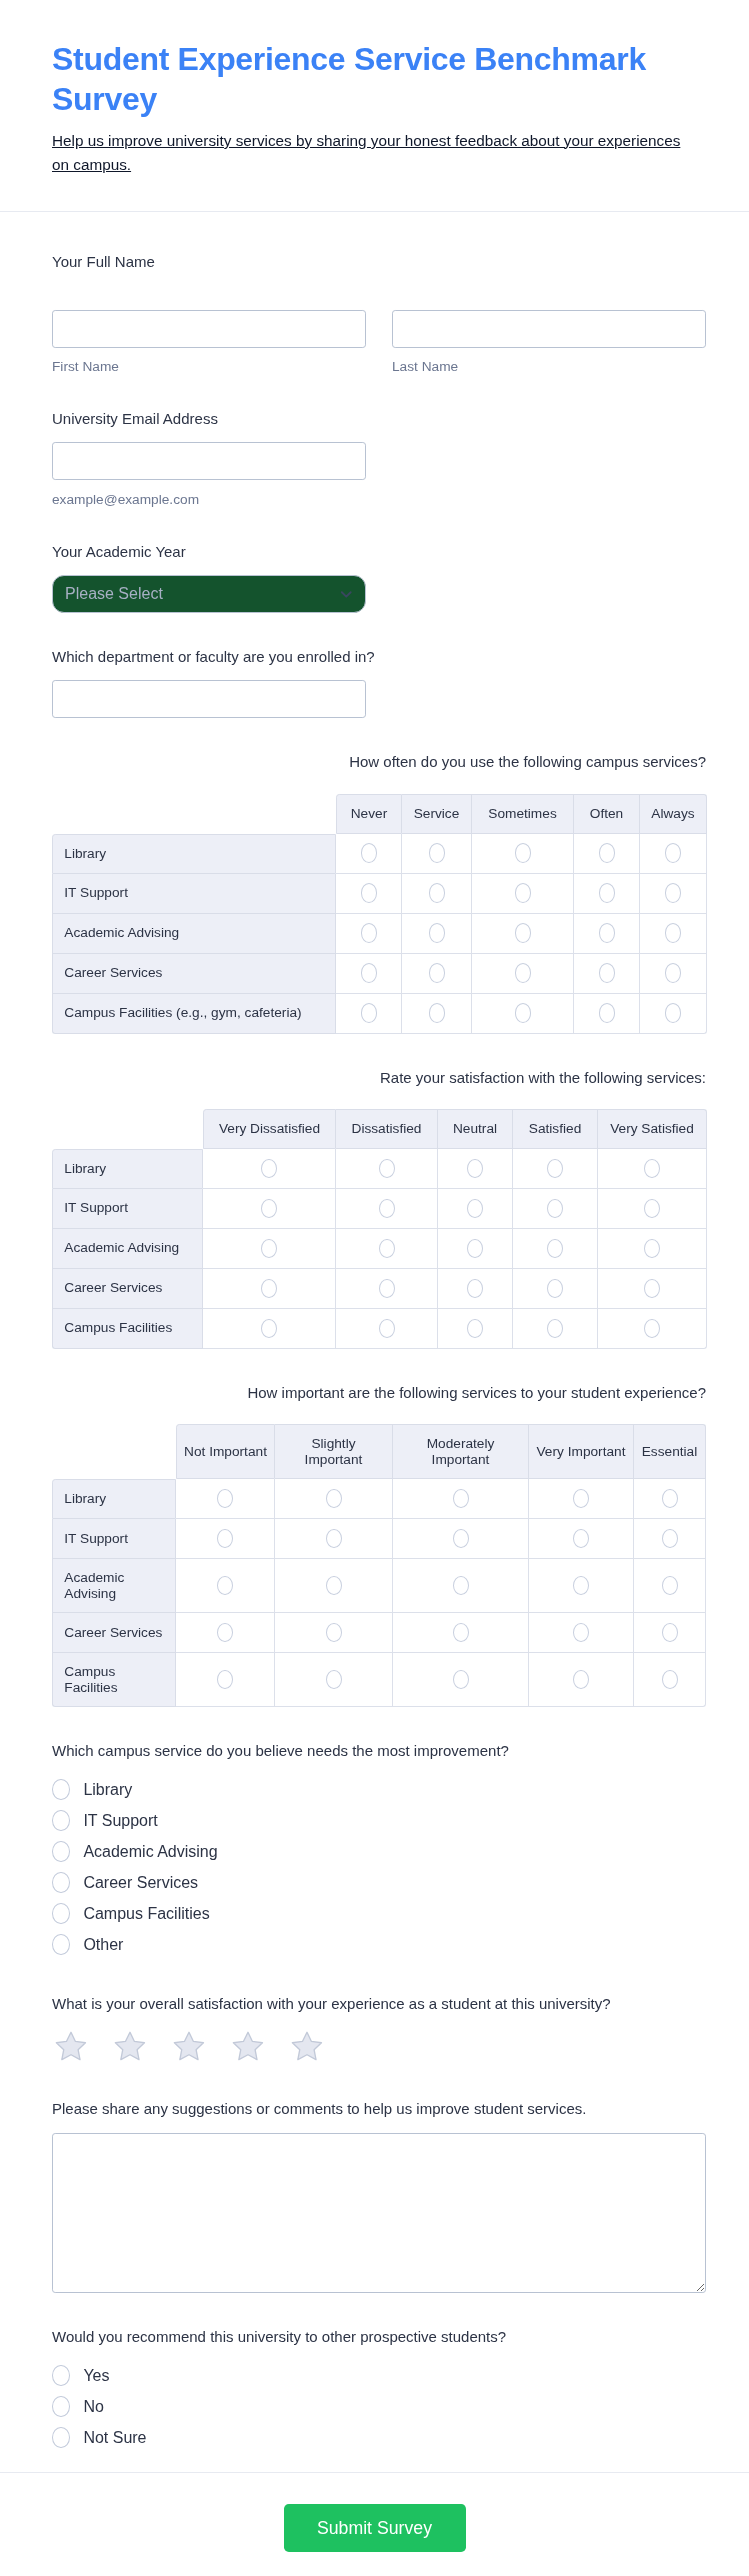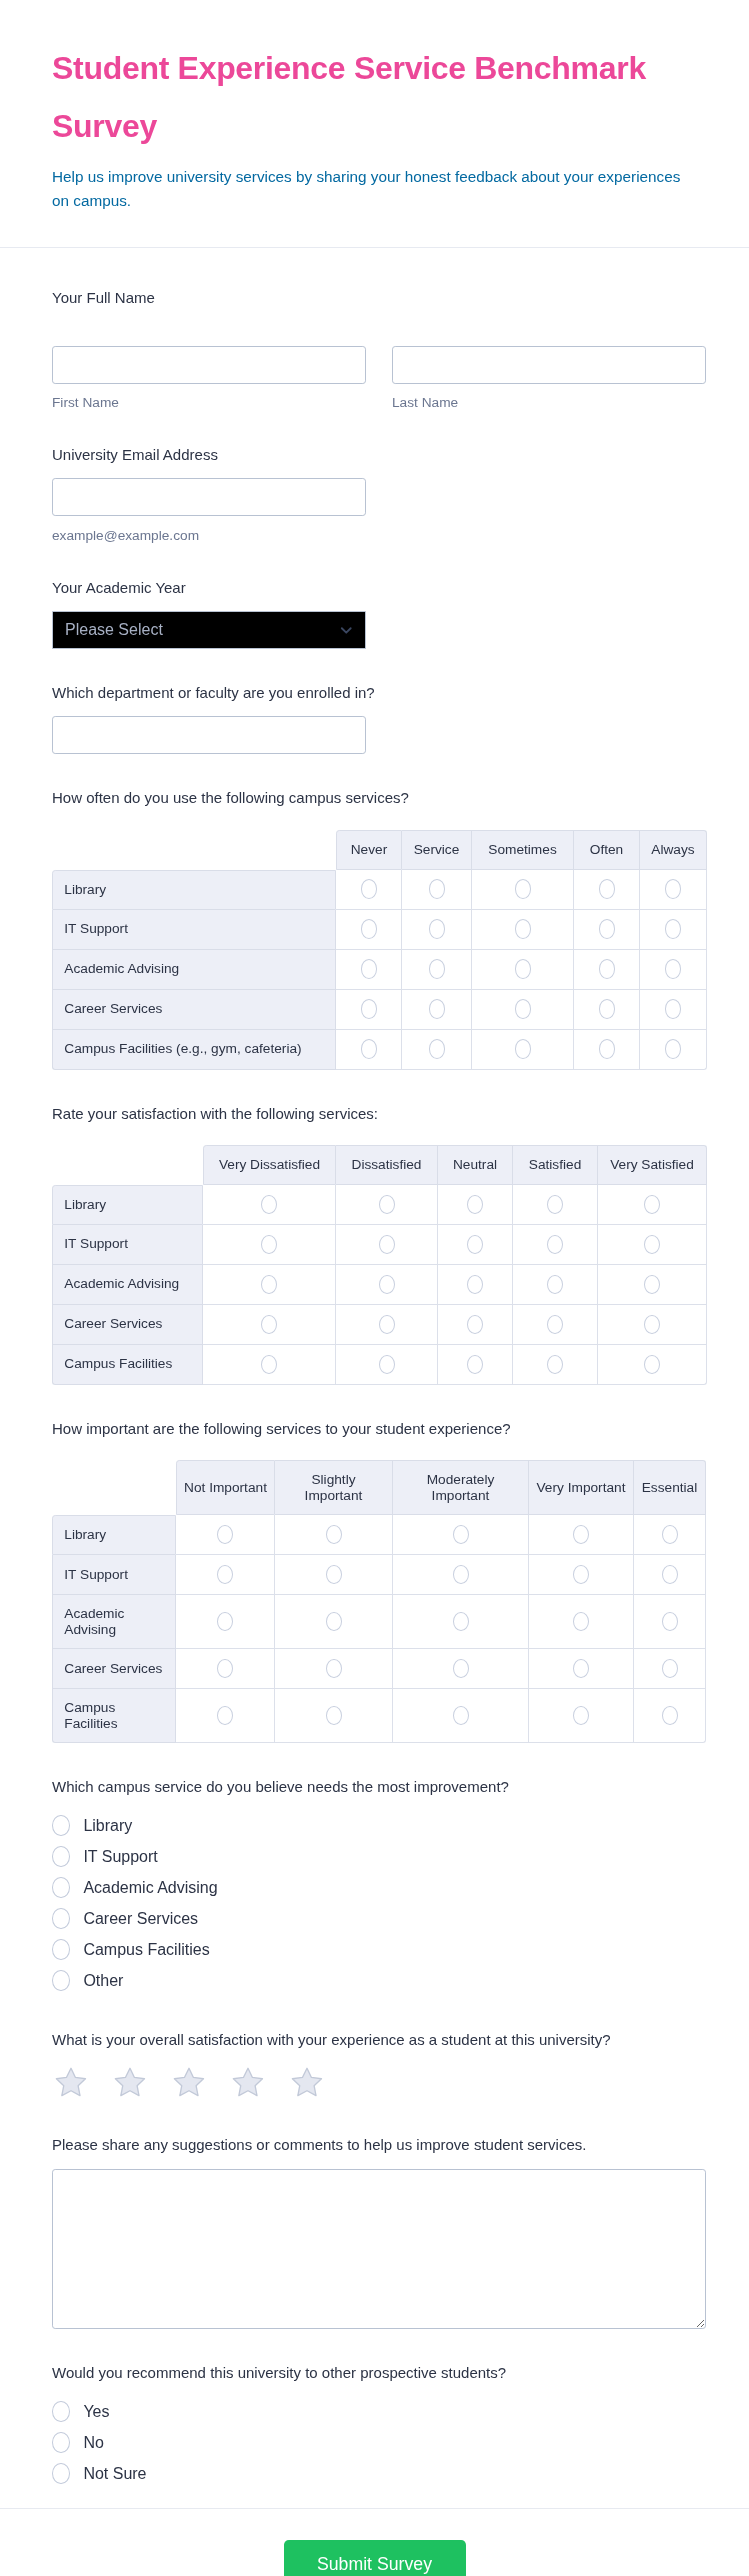--- a/index.html
+++ b/index.html
@@ -7,26 +7,26 @@
   body {
     width: 749px;
     font-family: "Liberation Sans", "DejaVu Sans", sans-serif;
     color: #2C3345;
   }
   .page { width: 749px; min-height: 2576px; background: #fff; overflow: hidden; }
 
   
   .form-header { padding: 39px 52px 34px 52px; }
   .form-title {
-    font-size: 32px; font-weight: 600; line-height: 58px;
-    color: #ec4899; max-width: 645px; letter-spacing: -0.3px;
+    font-size: 32px; font-weight: 600; line-height: 40px;
+    color: #3b82f6; max-width: 645px; letter-spacing: -0.3px;
   }
   .form-subtitle {
     margin-top: 9.7px; font-size: 15.3px; line-height: 24px;
-    color: #0369a1; max-width: 637px;
+    color: #0f172a; max-width: 637px; text-decoration: underline;
   }
   .divider { height: 0.8px; background: #E7EAF1; width: 100%; }
 
   
   .form-body { padding: 39px 43px 0 52px; }
   .qblock { margin-bottom: 32px; }
   .qlabel {
     font-size: 15px; font-weight: 500; line-height: 24px;
     color: #2C3345; margin-bottom: 11.3px;
   }
@@ -36,29 +36,29 @@
     height: 38px; width: 314px; border: 0.8px solid #B8C2D2; border-radius: 3.2px;
     background: #fff; font-size: 16px; color: #2C3345; padding: 0 11.3px; outline: none;
     font-family: "Liberation Sans", sans-serif;
   }
   .name-row { display: flex; gap: 26px; }
   .name-col { width: 314px; margin-top: 24px; }
   .name-col .tinput { width: 100%; }
 
   
   .select {
-    width: 314px; height: 38px; border: 0.8px solid #B8C2D2; border-radius: 1px;
+    width: 314px; height: 38px; border: 0.8px solid #B8C2D2; border-radius: 12px;
     display: flex; align-items: center; justify-content: space-between;
-    padding: 0 12px; cursor: pointer; background: #000000;
+    padding: 0 12px; cursor: pointer; background: #14532d;
   }
   .select-placeholder { font-size: 16px; color: #A7B0C4; }
   .chevron { display: inline-flex; }
 
   
-  .matrix-label { margin-bottom: 19.3px; }
+  .matrix-label { margin-bottom: 19.3px; text-align: right; }
   table.matrix { border-collapse: separate; border-spacing: 0; width: 654px; table-layout: fixed; }
   .matrix thead th {
     background: #EDEFF7; font-size: 13.7px; font-weight: 500; color: #2C3345;
     text-align: center; vertical-align: middle; line-height: 16px;
     height: 40px; padding: 4px 6.4px;
     border-top: 0.8px solid #D9DDE8; border-right: 0.8px solid #D9DDE8; border-bottom: 0.8px solid #D9DDE8;
   }
   .matrix.tall-head thead th { height: 55px; }
   .matrix thead th.corner { background: transparent; border: none; }
   .matrix thead th.first-col { border-left: 0.8px solid #D9DDE8; border-top-left-radius: 3.2px; }

